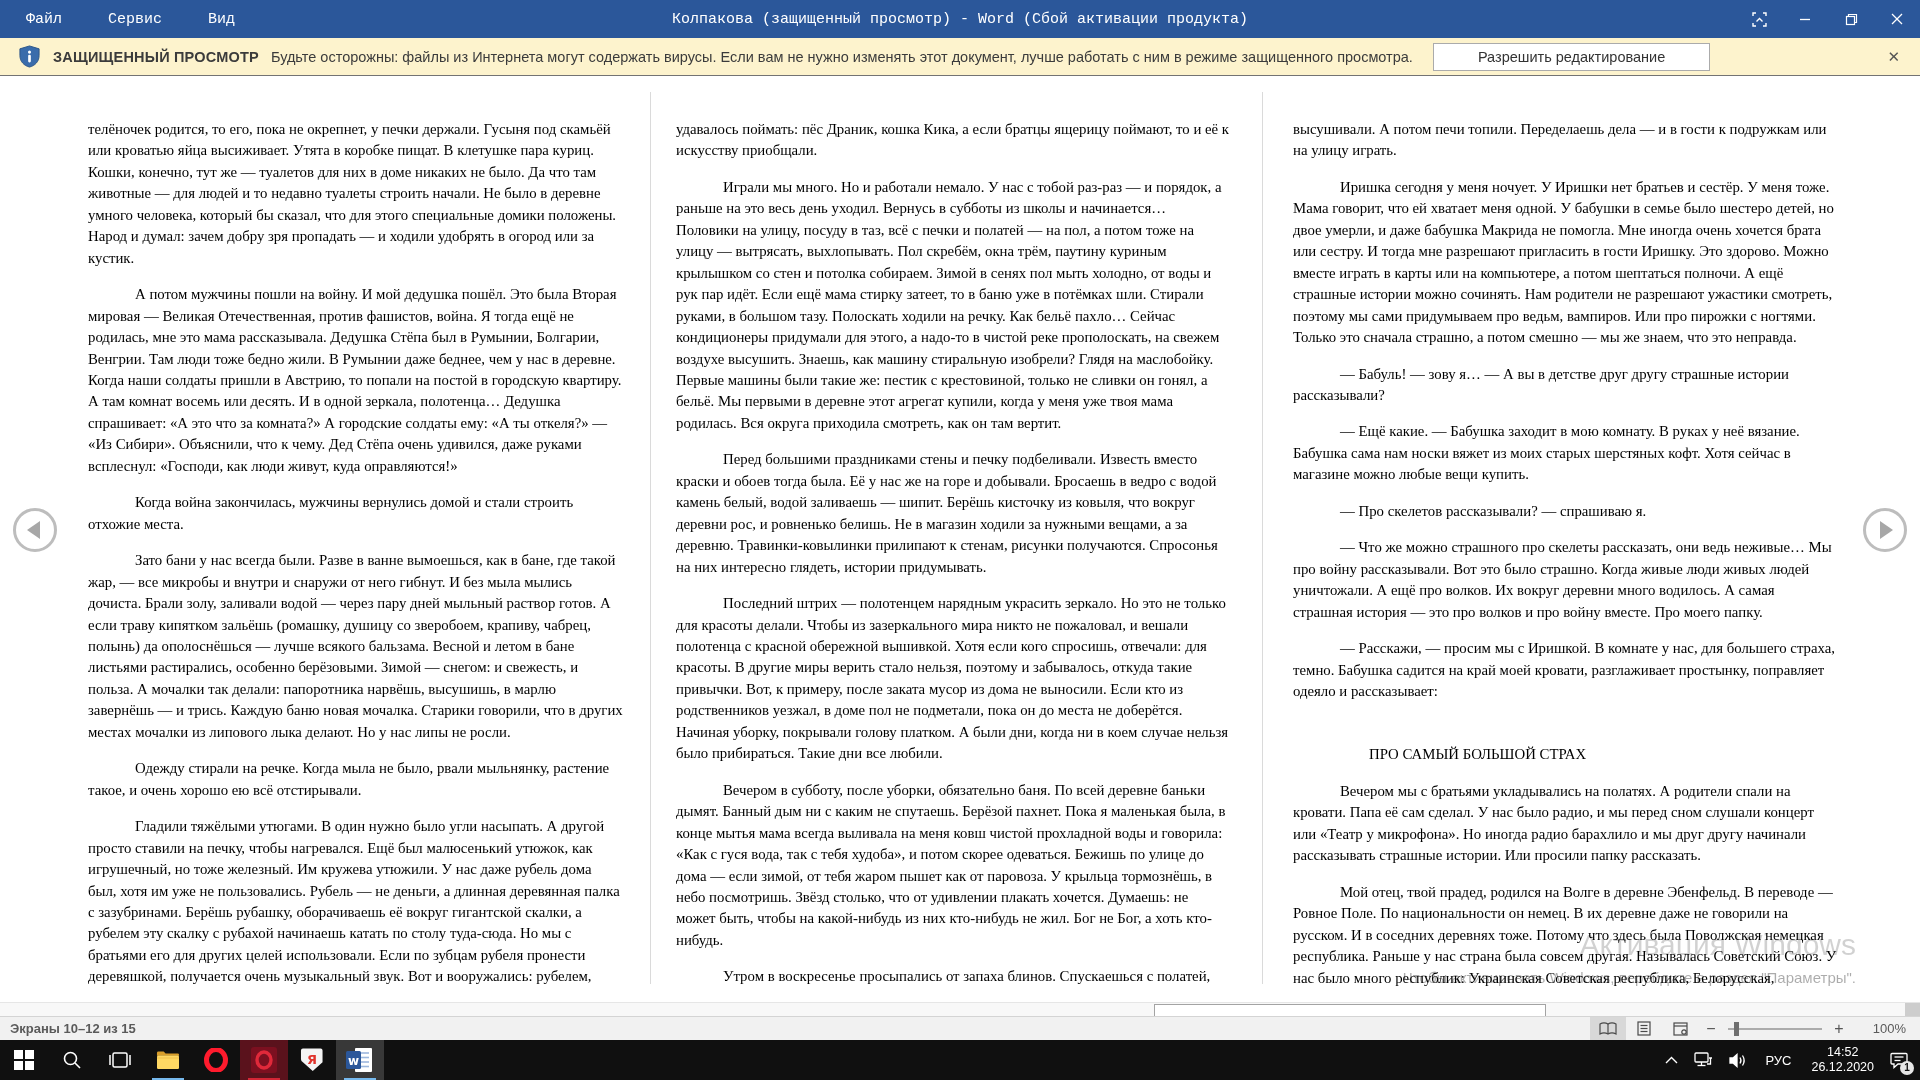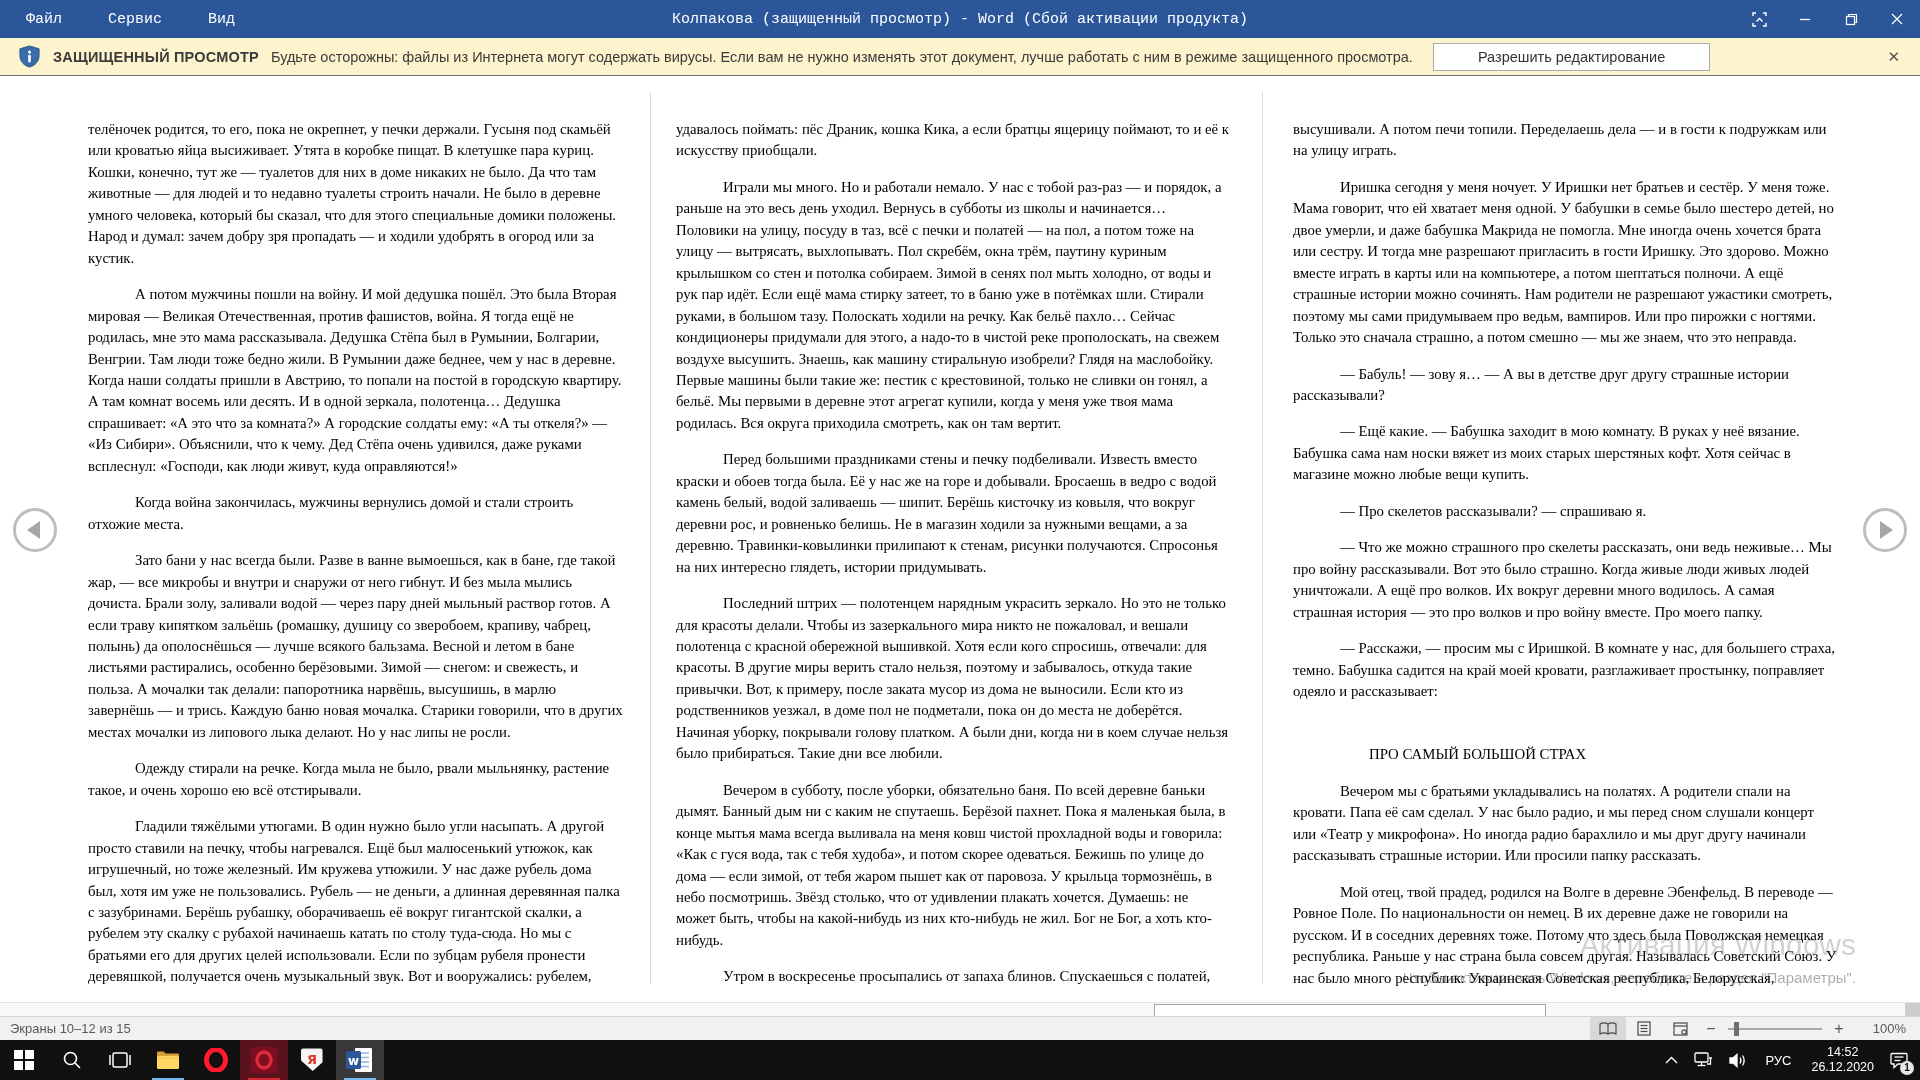--- a/index.html
+++ b/index.html
@@ -54,21 +54,21 @@
   
   .hscroll{position:absolute;top:1002px;left:0;width:1920px;height:14px;background:#f8f8f8;
            border-top:1px solid #e6e6e6;box-sizing:border-box;}
   .hthumb{position:absolute;left:1154px;top:1px;width:390px;height:11px;background:#fff;border:1px solid #a3a3a3;}
   .hcorner{position:absolute;right:0;top:0;width:15px;height:14px;background:#cdcdcd;}
 
   
   .statusbar{position:absolute;top:1016px;left:0;width:1920px;height:24px;background:#f1f1f1;
              border-top:1px solid #d4d4d4;box-sizing:border-box;display:flex;align-items:center;
              font-size:13px;color:#5a5a5a;}
-  .pages{padding-left:10px;}
+  .pages{padding-left:10px;font-weight:bold;}
   .sb-right{margin-left:auto;display:flex;align-items:center;height:100%;}
   .viewbtn{width:36px;height:100%;display:flex;align-items:center;justify-content:center;cursor:pointer;}
   .viewbtn.active{background:#d8d8d8;}
   .zoomctl{display:flex;align-items:center;height:100%;}
   .zbtn{width:26px;text-align:center;font-size:16px;color:#555;cursor:pointer;}
   .ztrack{position:relative;width:94px;height:2px;background:#ababab;margin:0 4px;}
   .zhandle{position:absolute;left:6px;top:-6px;width:5px;height:14px;background:#6e6e6e;cursor:pointer;}
   .zpct{width:54px;text-align:right;padding-right:14px;}
 
   

